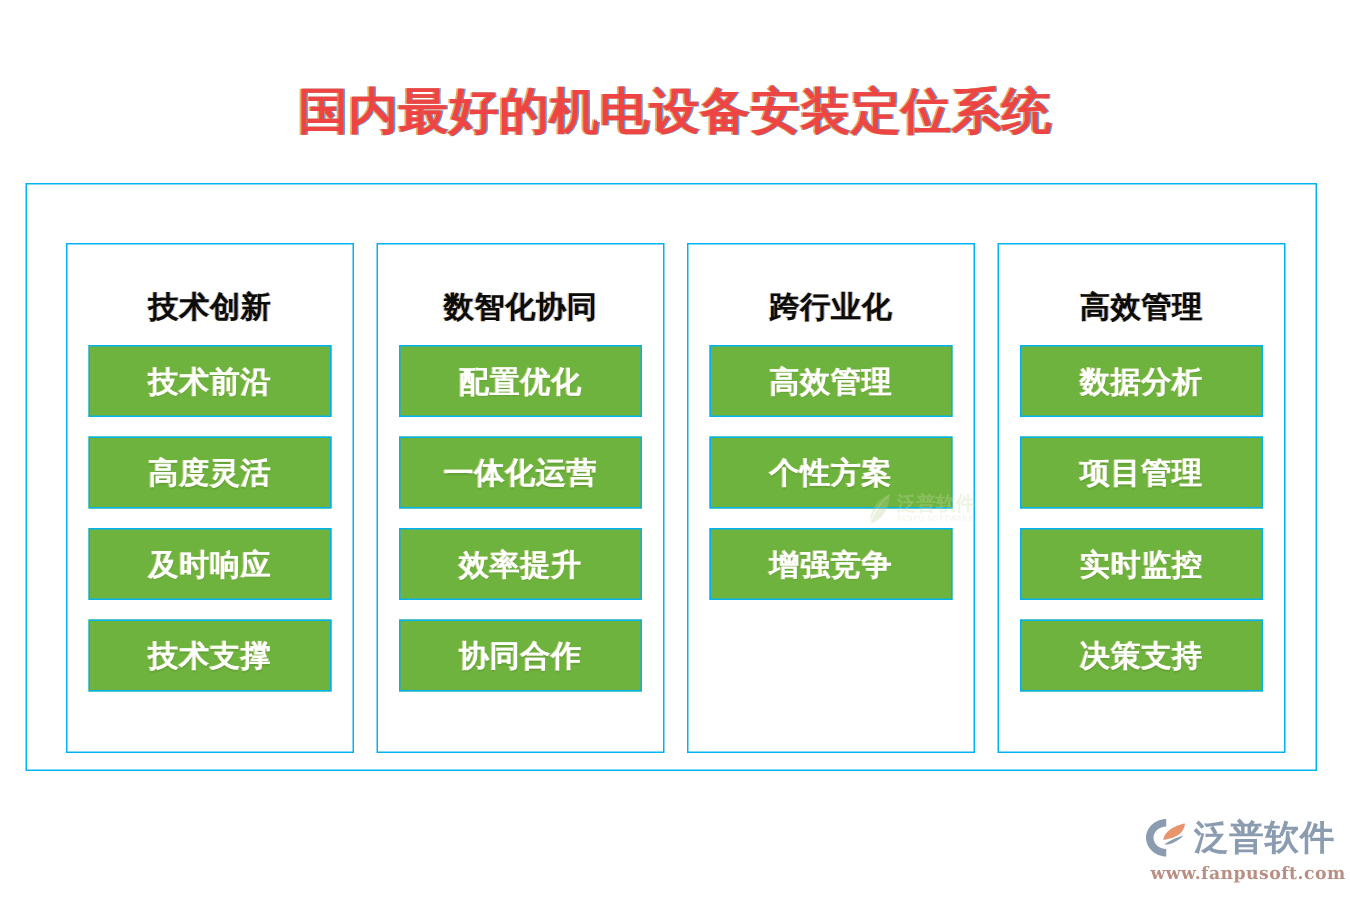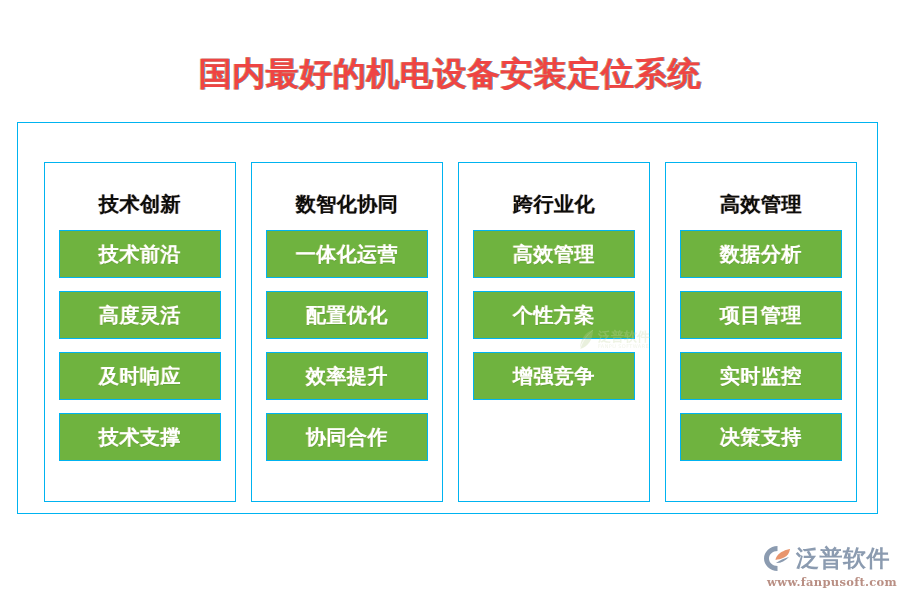--- a/index.html
+++ b/index.html
@@ -193,22 +193,22 @@
       <div class="item-chip">技术前沿</div>
       <div class="item-chip">高度灵活</div>
       <div class="item-chip">及时响应</div>
       <div class="item-chip">技术支撑</div>
     </div>
   </div>
 
   <div class="column">
     <div class="column-header">数智化协同</div>
     <div class="items">
+      <div class="item-chip">配置优化</div>
       <div class="item-chip">一体化运营</div>
-      <div class="item-chip">配置优化</div>
       <div class="item-chip">效率提升</div>
       <div class="item-chip">协同合作</div>
     </div>
   </div>
 
   <div class="column">
     <div class="column-header">跨行业化</div>
     <div class="items">
       <div class="item-chip">高效管理</div>
       <div class="item-chip">个性方案</div>

